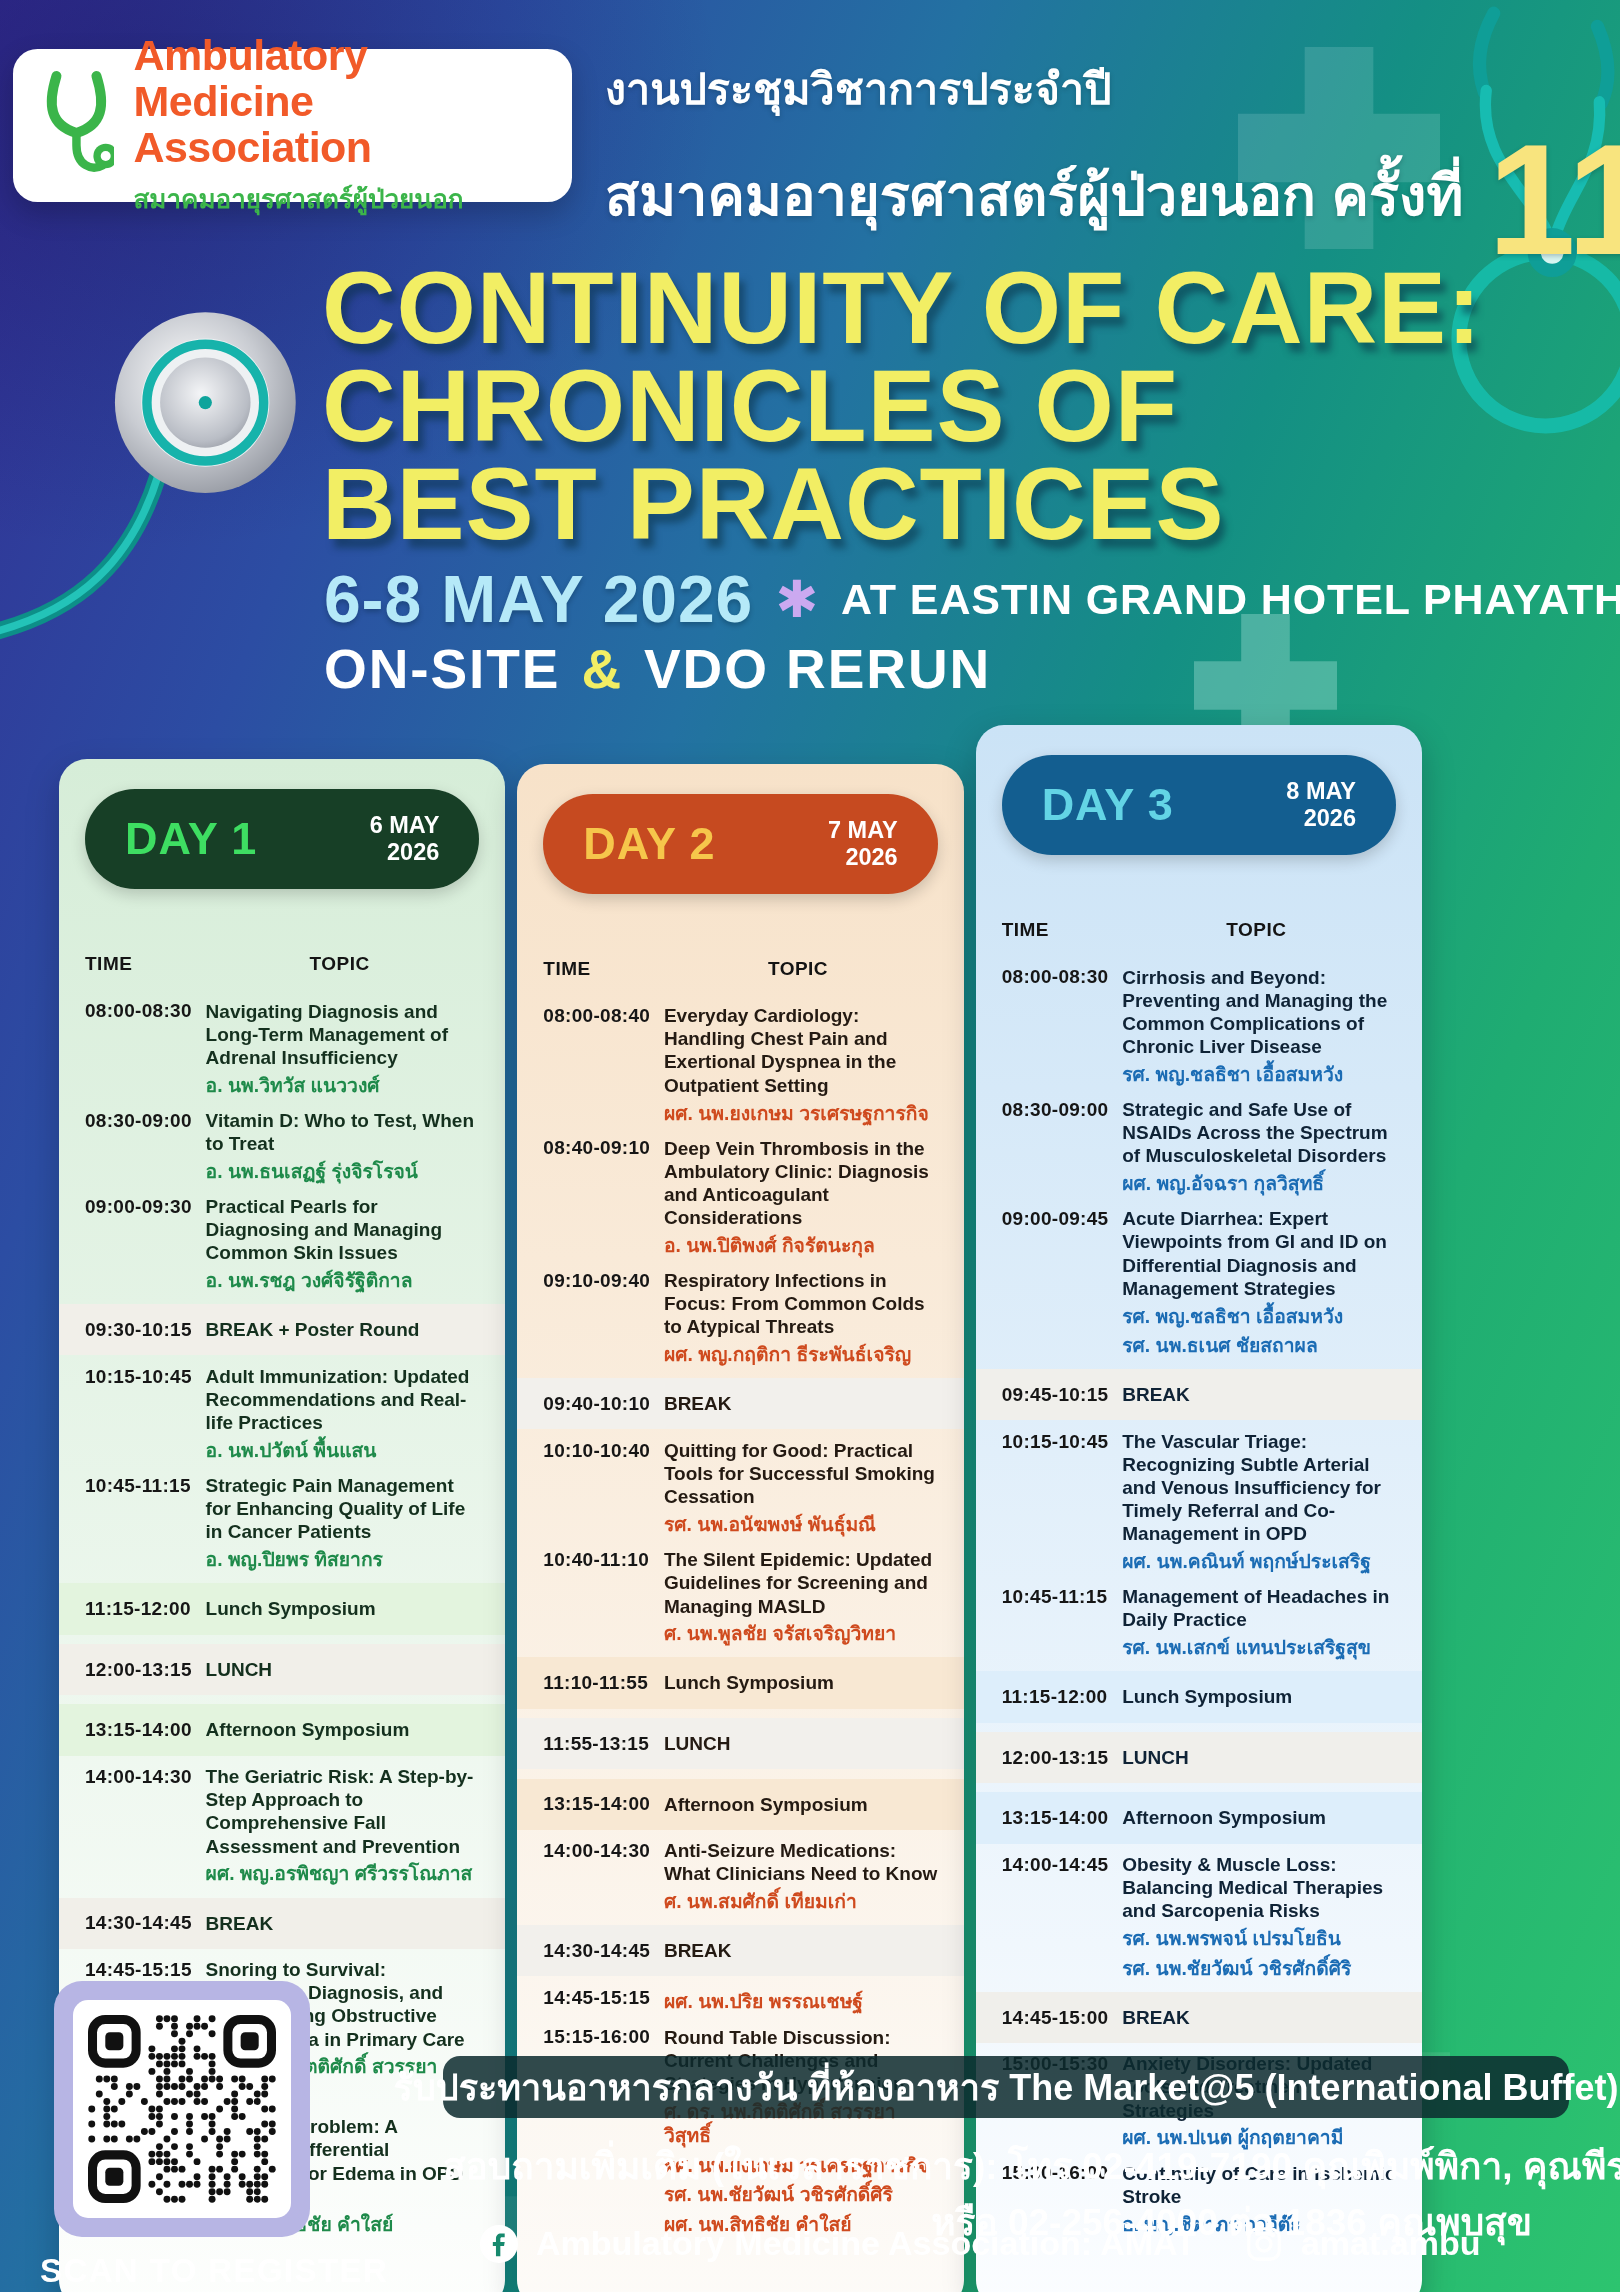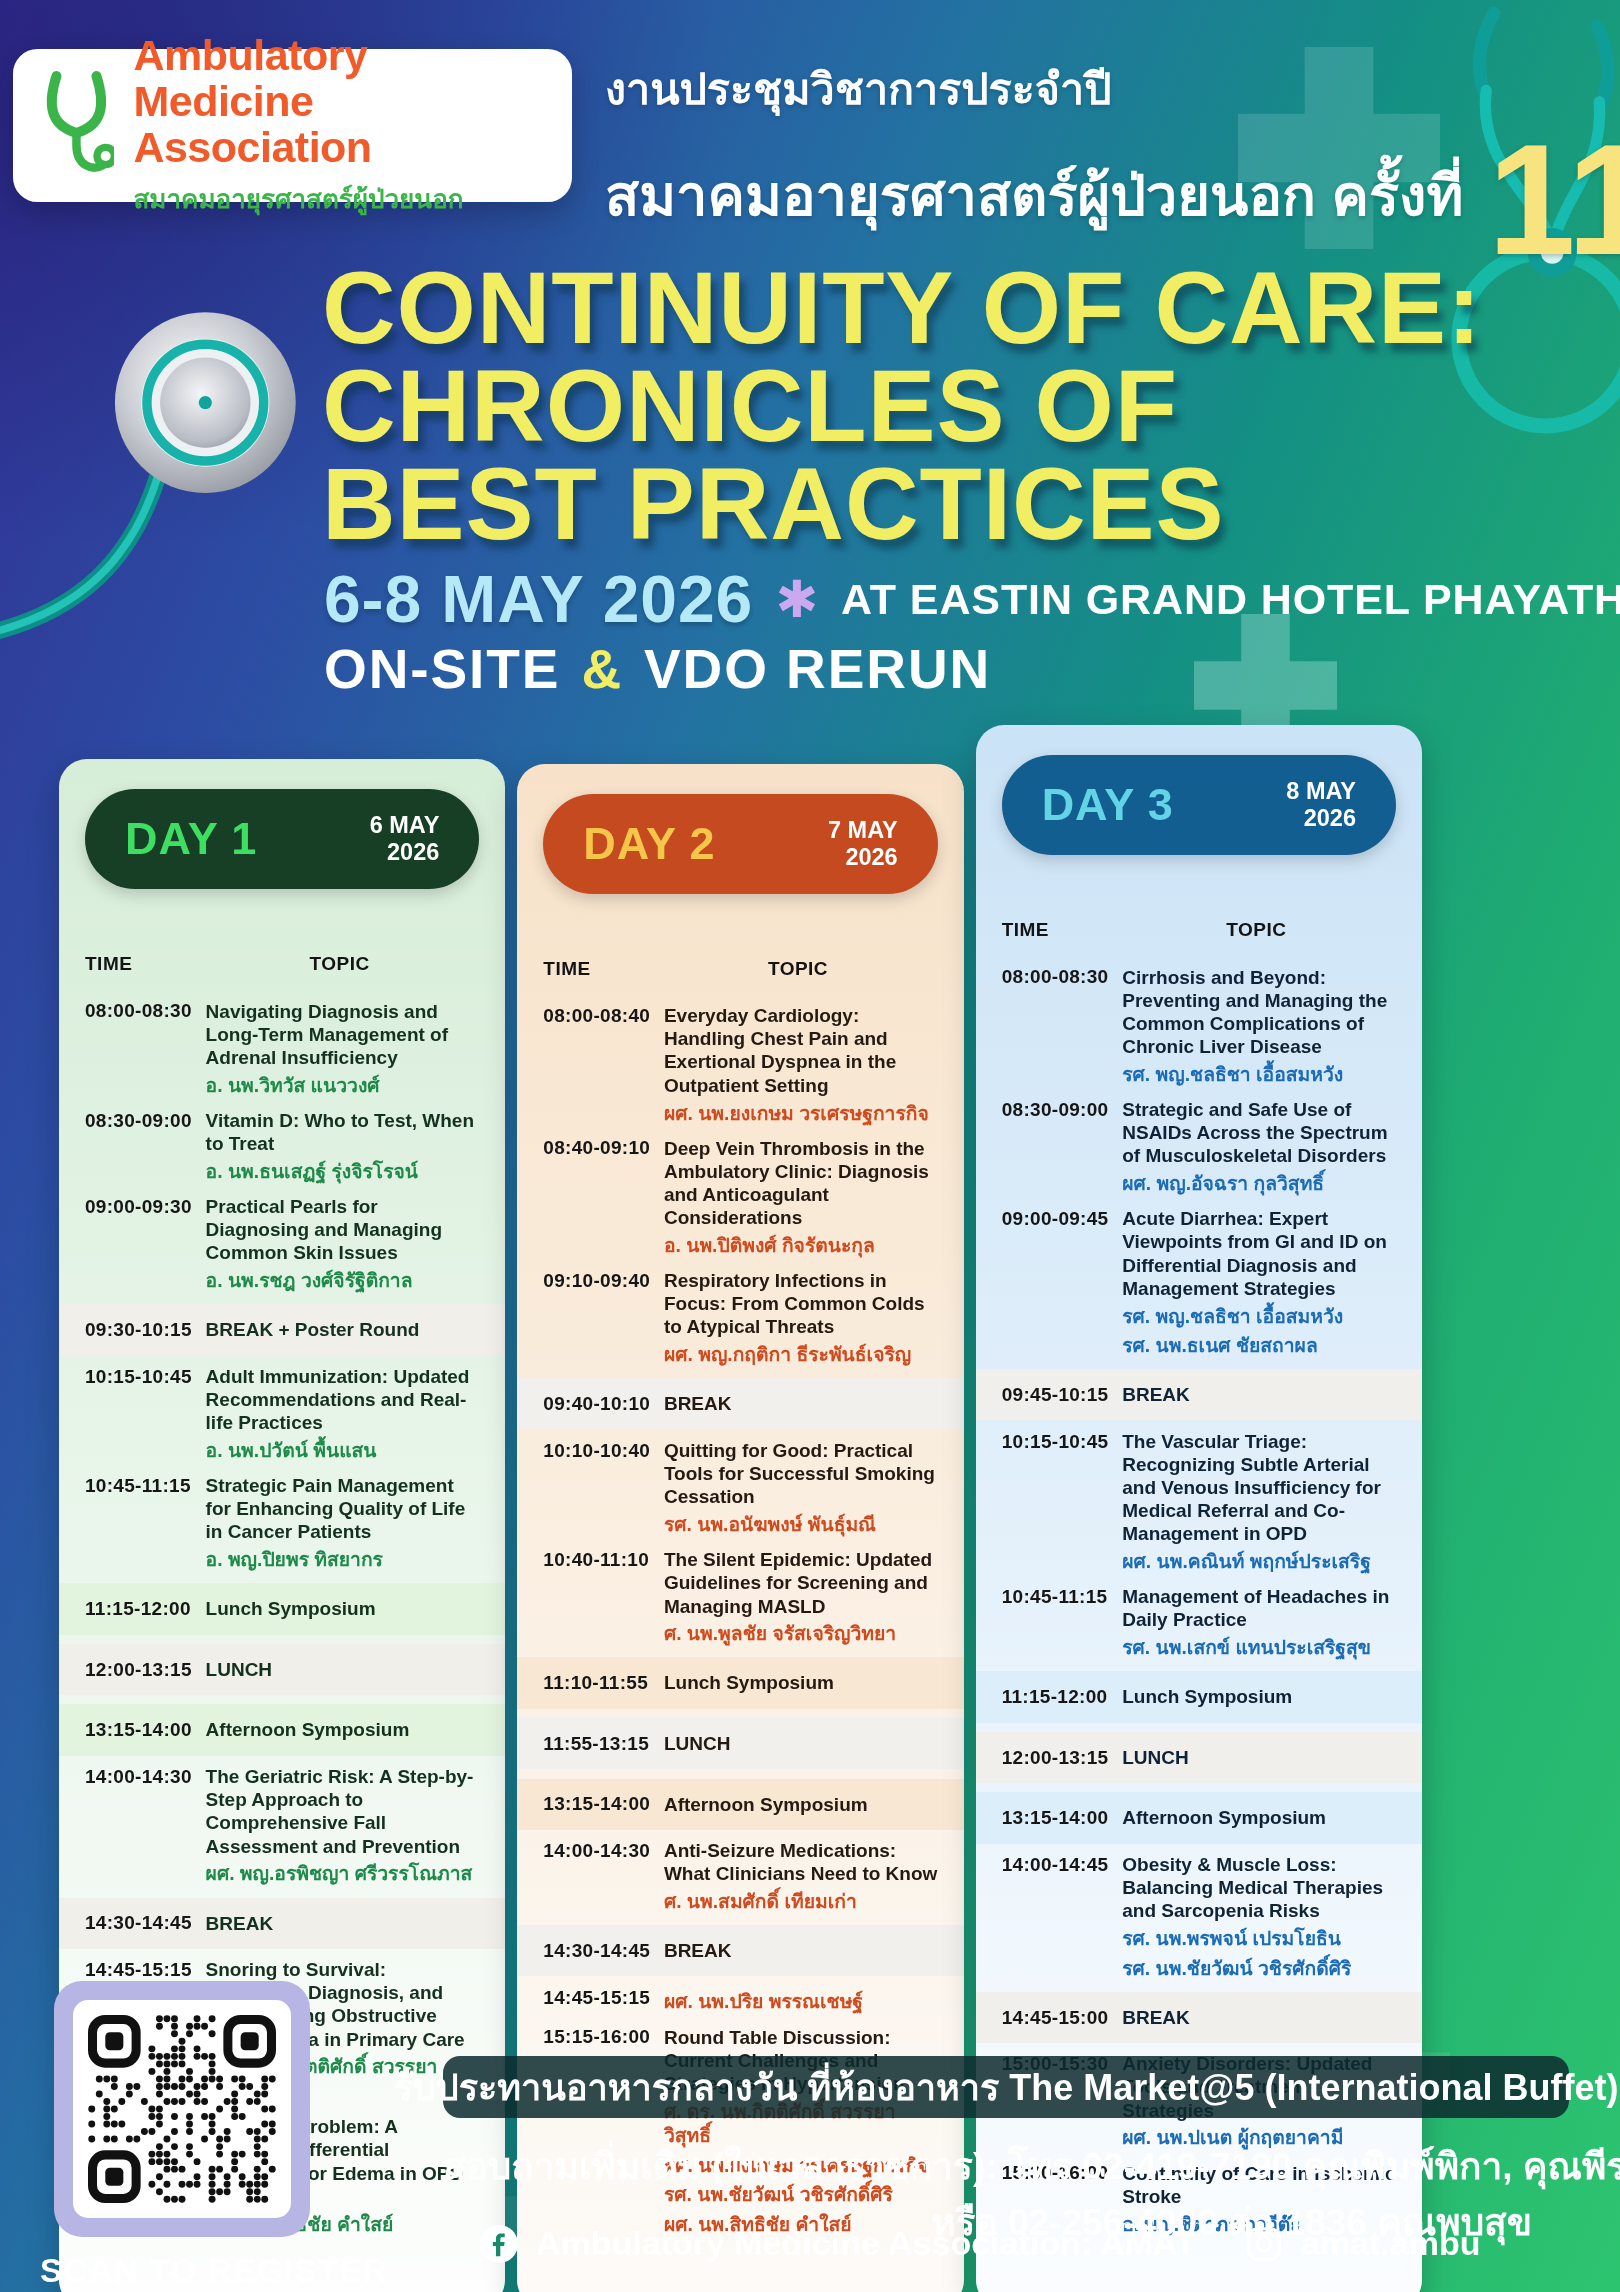--- a/index.html
+++ b/index.html
@@ -381,21 +381,21 @@
           </div>
           <div class="row hl gray">
             <div class="time">09:45-10:15</div>
             <div class="cell">
               <div class="topic">BREAK</div>
             </div>
           </div>
           <div class="row">
             <div class="time">10:15-10:45</div>
             <div class="cell">
-              <div class="topic">The Vascular Triage: Recognizing Subtle Arterial and Venous Insufficiency for Medical Referral and Co-Management in OPD</div>
+              <div class="topic">The Vascular Triage: Recognizing Subtle Arterial and Venous Insufficiency for Timely Referral and Co-Management in OPD</div>
               <div class="speaker">ผศ. นพ.คณินท์ พฤกษ์ประเสริฐ</div>
             </div>
           </div>
           <div class="row">
             <div class="time">10:45-11:15</div>
             <div class="cell">
               <div class="topic">Management of Headaches in Daily Practice</div>
               <div class="speaker">รศ. นพ.เสกข์ แทนประเสริฐสุข</div>
             </div>
           </div>

